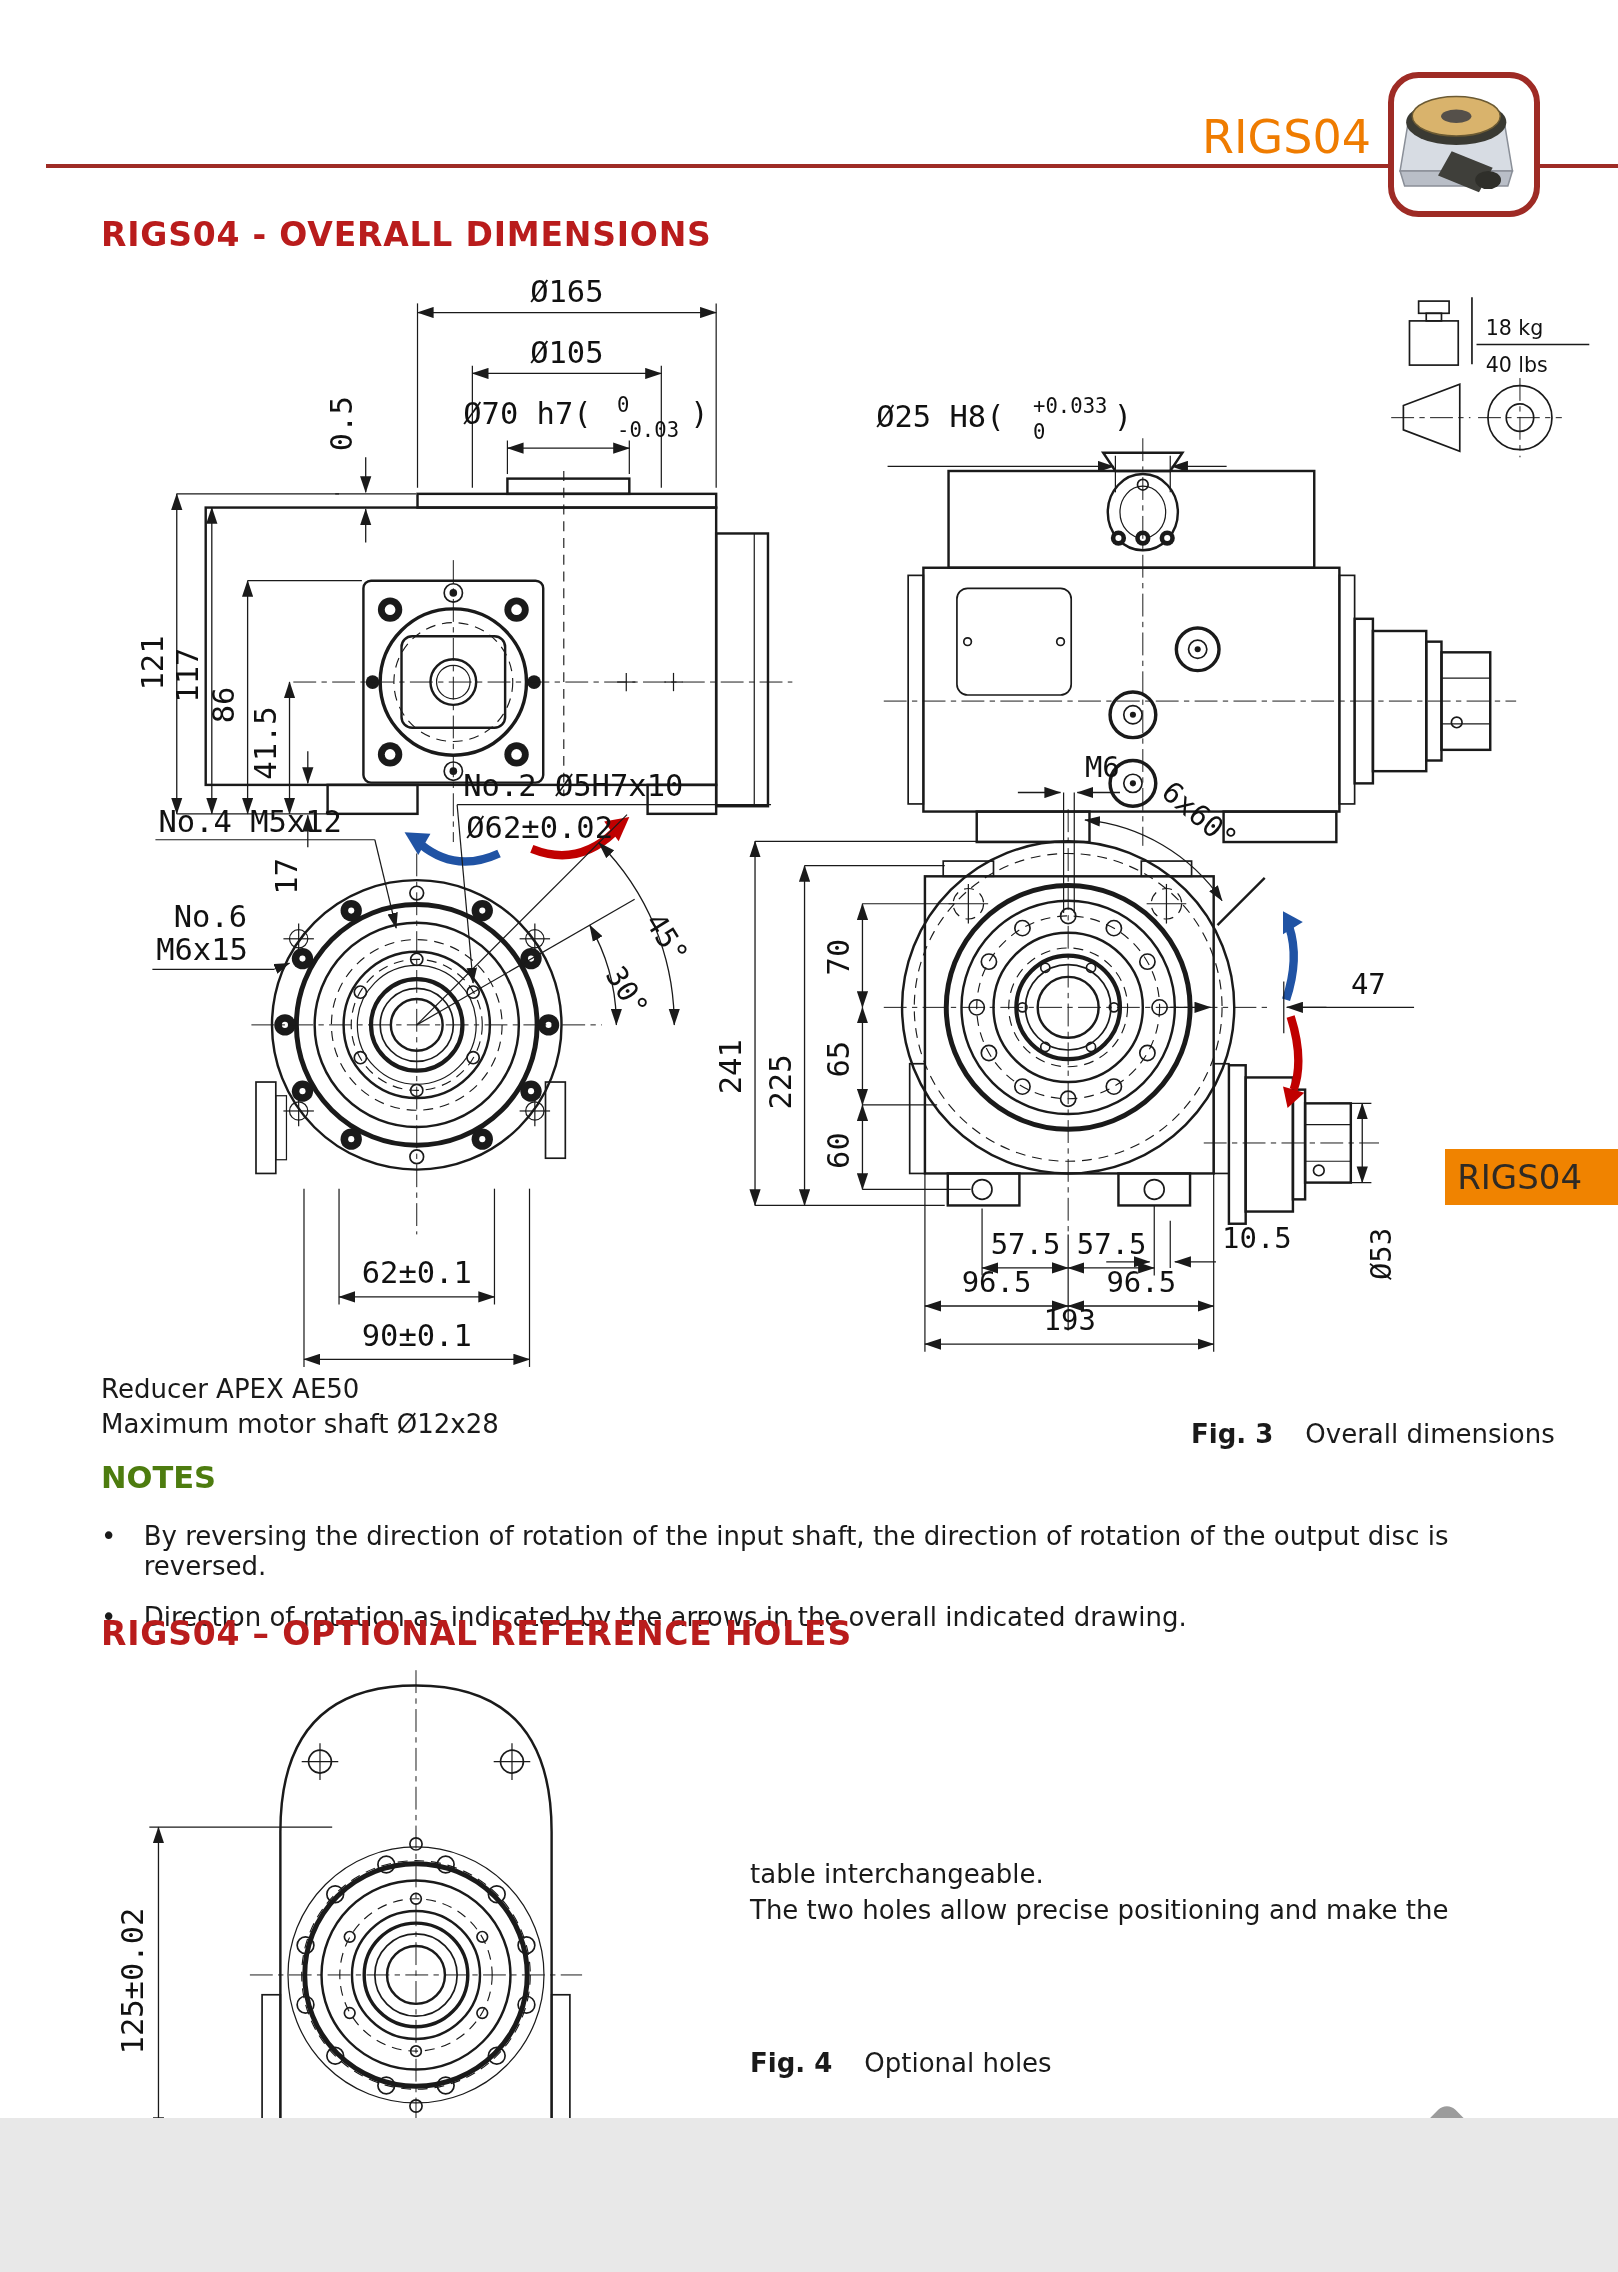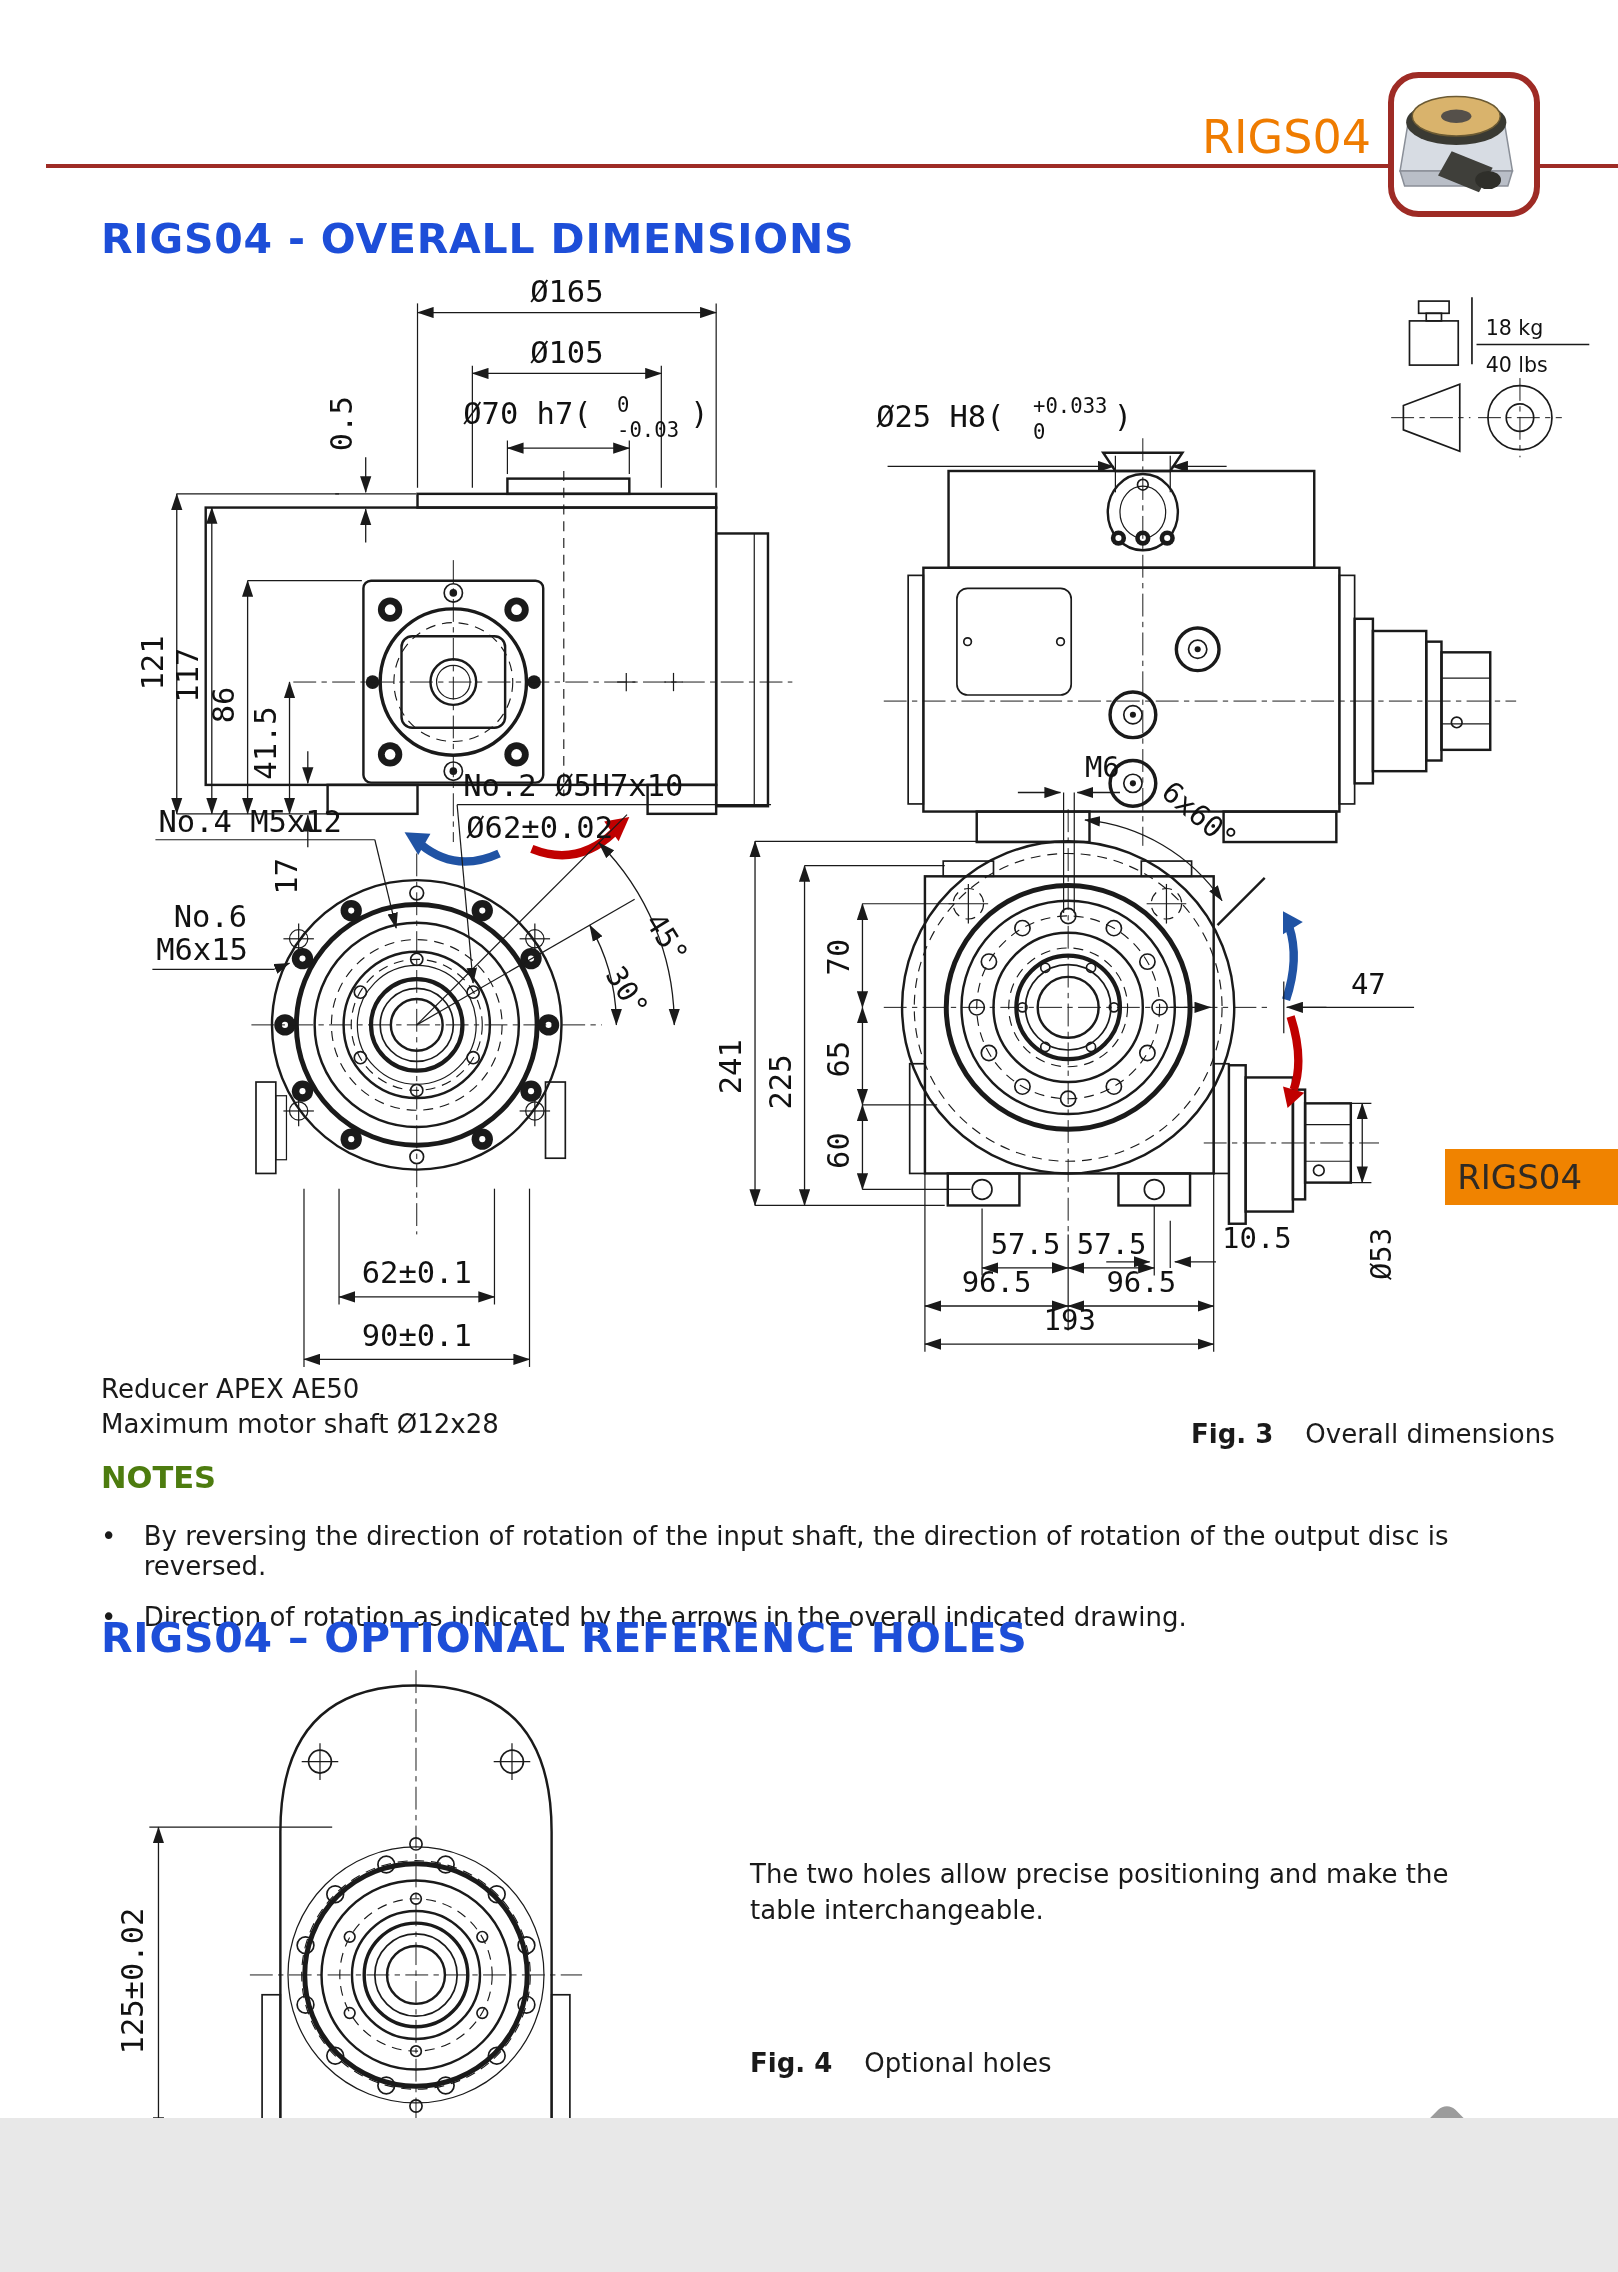--- a/index.html
+++ b/index.html
@@ -1,20 +1,20 @@
 <!DOCTYPE html>
 <html style="font-size:12.2px"><head>
 <meta charset="utf-8">
 <style>
   html,body{margin:0;padding:0;background:#e8e8e8}
   .pg{position:relative;width:1619px;height:2118px;background:#ffffff;overflow:hidden;
       font-family:"DejaVu Sans",sans-serif;color:#1a1a1a}
   .abs{position:absolute}
   .brand{font-size:46px;color:#EF7C00;font-family:"DejaVu Sans",sans-serif}
-  .h1{font-size:41px;font-weight:bold;color:#1d4ed8;letter-spacing:0.8px}
+  .h1{font-size:33px;font-weight:bold;color:#b91c1c;letter-spacing:0.8px}
   .redline{background:#9E2B25;height:3.8px}
   .imgbox{width:140px;height:133px;border:6.9px solid #9E2B25;border-radius:30.5px;background:#fff}
   .notes-title{font-size:30.5px;font-weight:bold;color:#4d7c0f}
   .bt{font-size:26px;line-height:36px}
   .bullet-row{display:flex;gap:27.4px;font-size:26px;margin-bottom:20.6px}
   .cap{font-size:26px}
   .cap b{margin-right:32px}
   .tab{background:#F08300;width:174px;height:56px;display:flex;align-items:center;padding-left:12.2px;box-sizing:border-box}
   .tab span{font-size:34px;color:#2F2A24;font-family:"DejaVu Sans",sans-serif}
   .foot{font-size:22px;color:#222}
@@ -518,22 +518,22 @@
     </div>
     <div class="bullet-row">
       <span>•</span>
       <span>Direction of rotation as indicated by the arrows in the overall indicated drawing.</span>
     </div>
   </div>
 
   <div class="abs h1" style="left:101px;top:1614px">RIGS04 – OPTIONAL REFERENCE HOLES</div>
 
   <div class="abs bt" style="left:750px;top:1856px;width:808px">
+    <div>table interchangeable.</div>
     <div>The two holes allow precise positioning and make the</div>
-    <div>table interchangeable.</div>
   </div>
 
   <div class="abs cap" style="left:750px;top:2048px">
     <b>Fig. 4</b><span>Optional holes</span>
   </div>
 
   <div class="abs tab" style="left:1445px;top:1149px">
     <span>RIGS04</span>
   </div>
 

